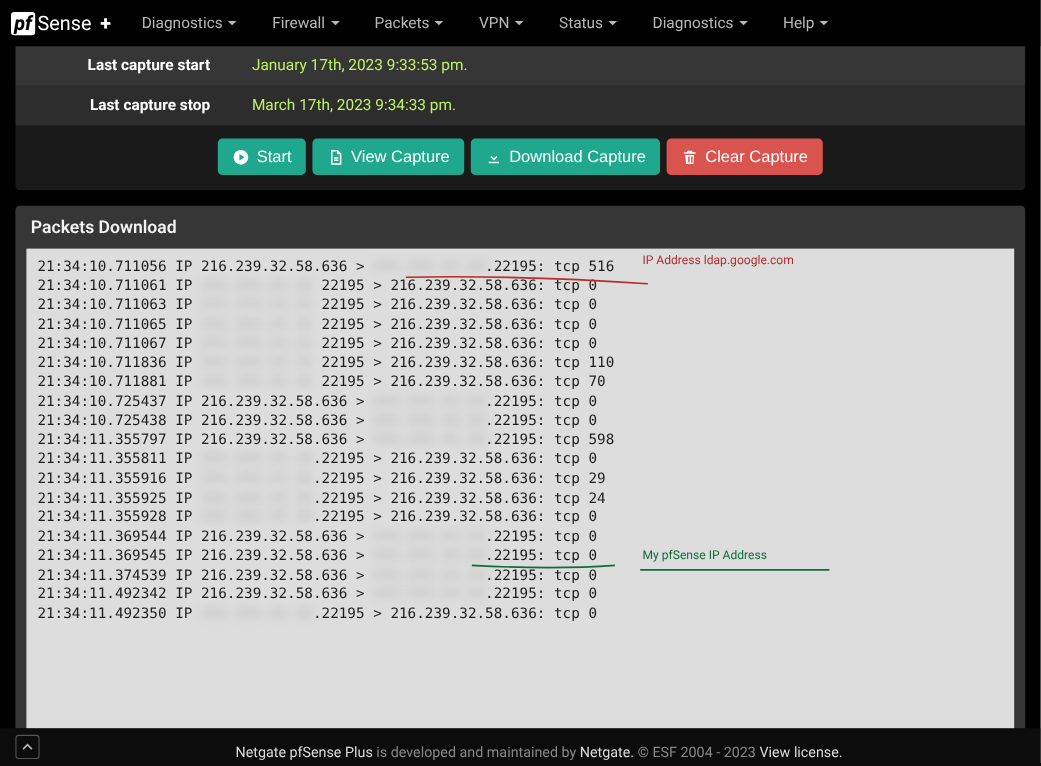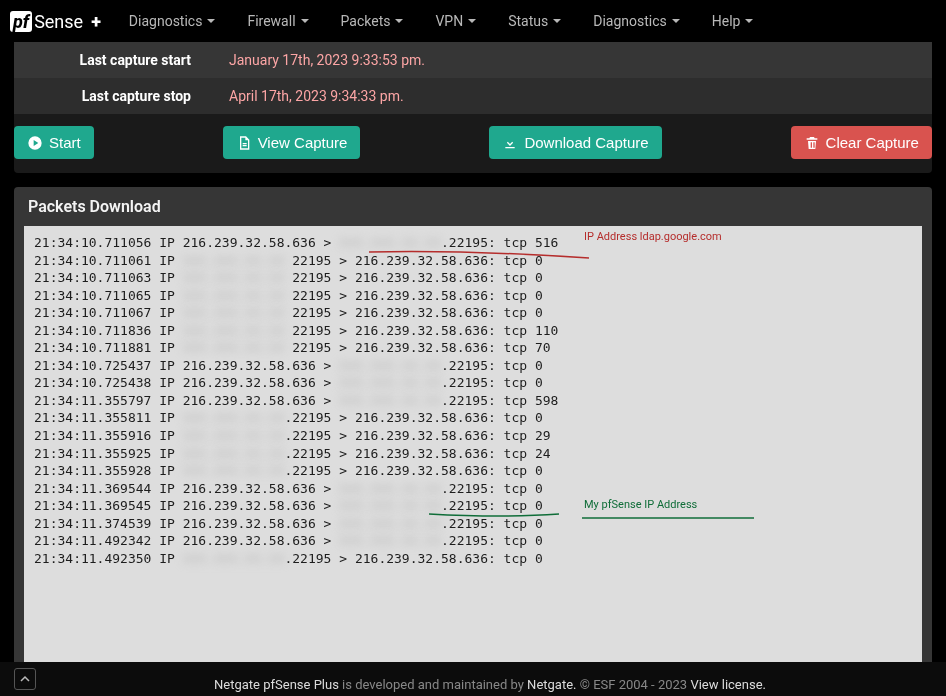--- a/index.html
+++ b/index.html
@@ -98,27 +98,27 @@
   }
   .info-row.alt-a { background: var(--bg-row-alt); }
   .info-row.alt-b { background: var(--bg-row); }
   .info-label {
     width: 195px;
     text-align: right;
     font-weight: 700;
     padding-right: 18px;
   }
   .info-value {
-    color: #fca5a5;
+    color: #bef264;
   }
 
   .button-bar {
     display: flex;
     gap: 6px;
-    justify-content: space-between;
+    justify-content: center;
     padding: 12px 0 0 0;
   }
   .btn {
     display: inline-flex;
     align-items: center;
     gap: 6px;
     padding: 8px 13px;
     border-radius: 4px;
     font-size: 15px;
     color: #ffffff;
@@ -242,21 +242,21 @@
 
 <div class="content">
 
   <div class="info-panel">
     <div class="info-row alt-a">
       <div class="info-label">Last capture start</div>
       <div class="info-value">January 17th, 2023 9:33:53 pm.</div>
     </div>
     <div class="info-row alt-b">
       <div class="info-label">Last capture stop</div>
-      <div class="info-value">April 17th, 2023 9:34:33 pm.</div>
+      <div class="info-value">March 17th, 2023 9:34:33 pm.</div>
     </div>
 
     <div class="button-bar">
       <button class="btn teal">
         <svg viewBox="0 0 24 24">
             <path d="M12 2a10 10 0 100 20 10 10 0 000-20zm-2 14.5v-9l7 4.5-7 4.5z"></path>
           </svg>
         <span>Start</span>
       </button>
       <button class="btn teal">

